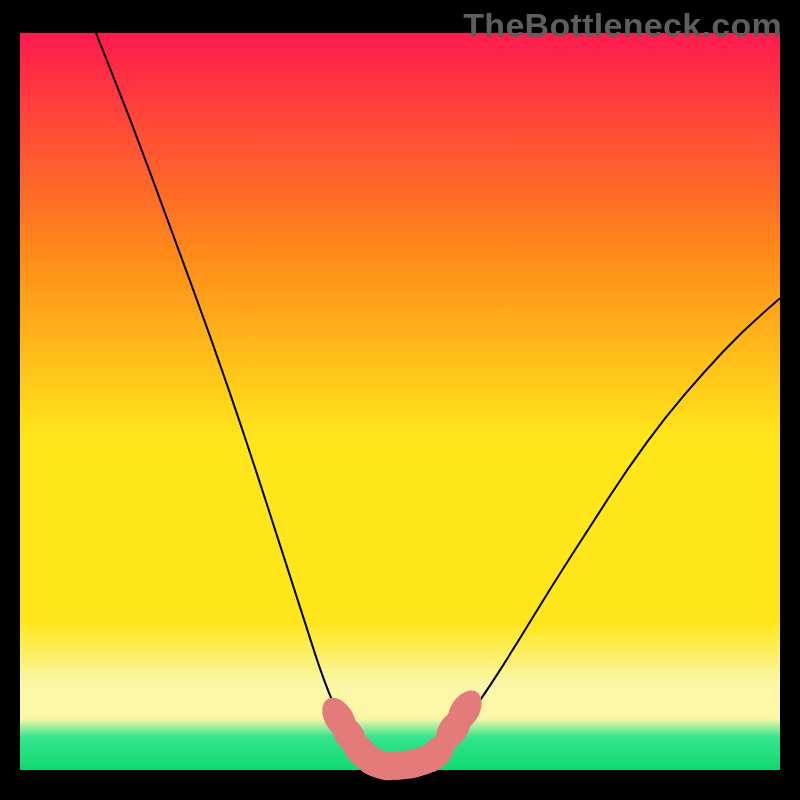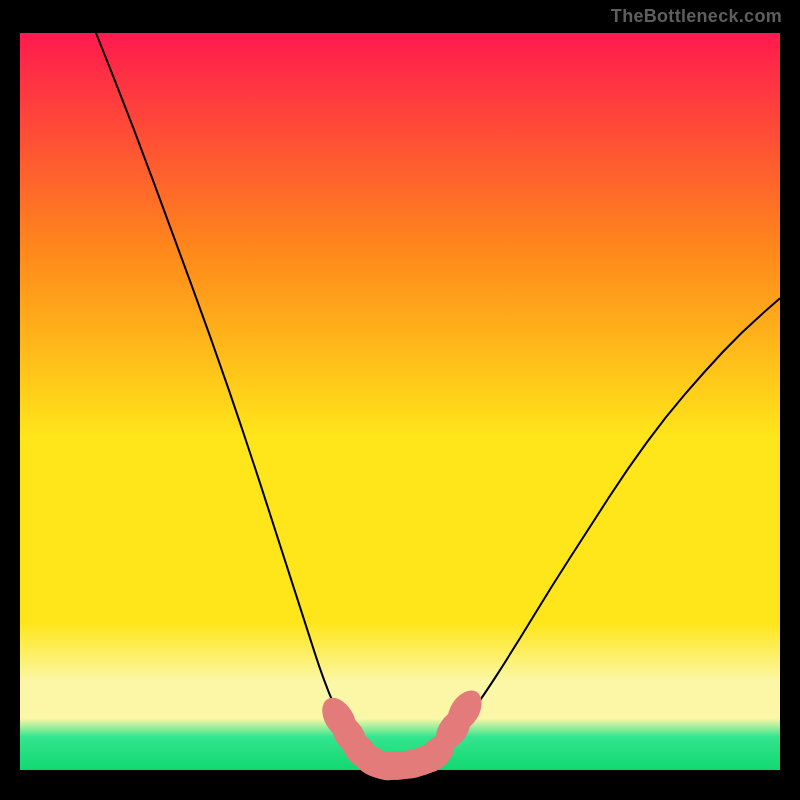--- a/index.html
+++ b/index.html
@@ -19,21 +19,21 @@
     height: 800px;
   }
   svg {
     display: block;
   }
   .watermark {
     position: absolute;
     top: 6px;
     right: 18px;
     font-family: Arial, Helvetica, sans-serif;
-    font-size: 18px;
+    font-size: 34px;
     font-weight: 600;
     color: #5e5e5e;
     letter-spacing: 0.3px;
   }
 </style>
 </head>
 <body>
 
 <div class="chart-container">
   <svg id="chart-svg" width="800" height="800" viewBox="0 0 800 800">

